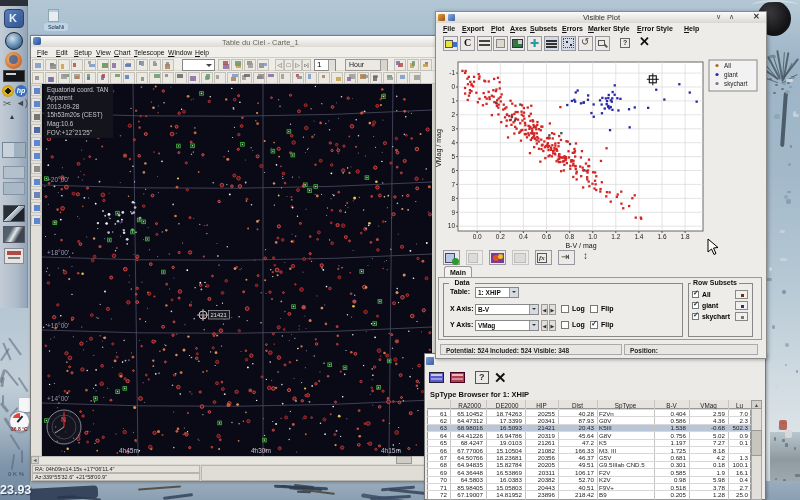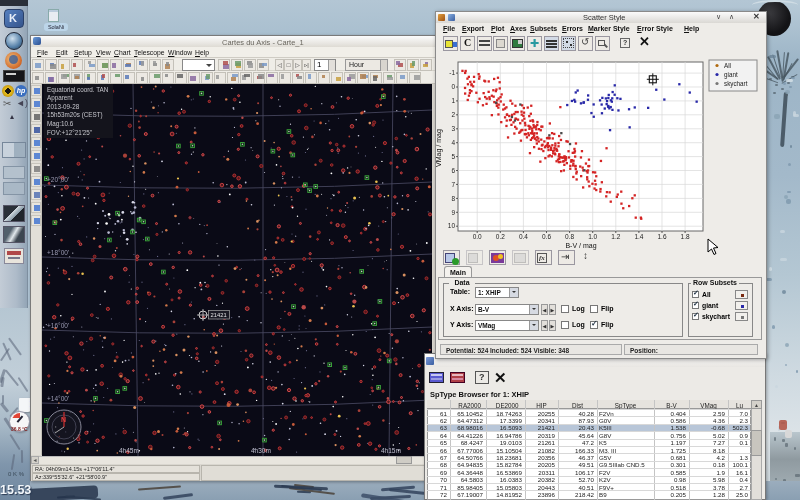--- a/index.html
+++ b/index.html
@@ -137,25 +137,25 @@
   </div>
 <div style="position:absolute;left:48px;top:9px;width:11px;height:13px;background:#e8ecf2;border:1px solid #8aa;box-shadow:inset 0 2px 0 #bcd"></div>
 <div style="position:absolute;left:44px;top:23px;width:24px;height:8px;background:rgba(190,215,235,.9);border-radius:3px;font:5.5px 'Liberation Sans',sans-serif;color:#223;text-align:center;line-height:8px">SolaNi</div>
 <div style="position:absolute;left:19px;top:398px;width:12px;height:14px;background:#f4f6f8;border-radius:1px 1px 3px 3px;box-shadow:1px 1px 2px rgba(0,0,0,.3)"></div>
 <div style="position:absolute;left:29px;top:401px;width:4px;height:6px;border:1.5px solid #eef;border-left:none;border-radius:0 3px 3px 0"></div>
 <div style="position:absolute;left:9px;top:411px;width:21px;height:21px;border-radius:50%;background:#f6f7f8;border:1px solid #99a;box-shadow:1px 1px 2px rgba(0,0,0,.25)"></div>
 <div style="position:absolute;left:12px;top:413px;width:16px;height:9px;border-radius:16px 16px 0 0;background:conic-gradient(from -90deg,#e03020 0 25%,#f6f7f8 25%);opacity:.9"></div>
 <div style="position:absolute;left:19px;top:415px;width:1.5px;height:8px;background:#223;transform:rotate(40deg)"></div>
 <div style="position:absolute;left:11px;top:426px;width:20px;height:6px;font:bold 5px 'Liberation Sans',sans-serif;color:#802020">36.8 °C</div>
 <div style="position:absolute;left:8px;top:471px;width:24px;height:7px;font:6px 'Liberation Sans',sans-serif;color:#3a4a58">0 K %</div>
-<div style="position:absolute;left:0px;top:483px;width:40px;height:15px;font:bold 12.5px 'Liberation Sans',sans-serif;color:#f2f6fa;text-shadow:1px 1px 1px #2a3a52;z-index:50">15.53</div>
+<div style="position:absolute;left:0px;top:483px;width:40px;height:15px;font:bold 12.5px 'Liberation Sans',sans-serif;color:#f2f6fa;text-shadow:1px 1px 1px #2a3a52;z-index:50">23.93</div>
 <div style="position:absolute;left:30px;top:35px;width:450px;height:446px;background:#d9d6cf;border:1px solid #7a7a7a;box-shadow:1px 1px 3px rgba(0,0,0,.35)"></div>
 <div style="position:absolute;left:31px;top:36px;width:448px;height:11px;background:linear-gradient(180deg,#fcfcfc,#dedbd4)"></div>
 <div style="position:absolute;left:33px;top:37px;width:8px;height:8px;background:linear-gradient(135deg,#6a9ad8,#2a4e90);border-radius:2px"></div>
-<div style="position:absolute;left:222px;top:37.5px;font:normal 7.5px 'Liberation Sans',sans-serif;color:#6a675f;white-space:nowrap;">Cartes du Axis - Carte_1</div>
+<div style="position:absolute;left:222px;top:37.5px;font:normal 7.5px 'Liberation Sans',sans-serif;color:#6a675f;white-space:nowrap;">Table du Ciel - Carte_1</div>
 <div style="position:absolute;left:31px;top:47px;width:448px;height:11px;background:#f1efe9;border-bottom:1px solid #cfccc4"></div>
 <div style="position:absolute;left:37px;top:49px;font:normal 6.8px 'Liberation Sans',sans-serif;color:#111;white-space:nowrap;"><u>F</u>ile</div>
 <div style="position:absolute;left:56px;top:49px;font:normal 6.8px 'Liberation Sans',sans-serif;color:#111;white-space:nowrap;"><u>E</u>dit</div>
 <div style="position:absolute;left:74px;top:49px;font:normal 6.8px 'Liberation Sans',sans-serif;color:#111;white-space:nowrap;"><u>S</u>etup</div>
 <div style="position:absolute;left:96px;top:49px;font:normal 6.8px 'Liberation Sans',sans-serif;color:#111;white-space:nowrap;"><u>V</u>iew</div>
 <div style="position:absolute;left:114px;top:49px;font:normal 6.8px 'Liberation Sans',sans-serif;color:#111;white-space:nowrap;"><u>C</u>hart</div>
 <div style="position:absolute;left:134px;top:49px;font:normal 6.8px 'Liberation Sans',sans-serif;color:#111;white-space:nowrap;"><u>T</u>elescope</div>
 <div style="position:absolute;left:168px;top:49px;font:normal 6.8px 'Liberation Sans',sans-serif;color:#111;white-space:nowrap;"><u>W</u>indow</div>
 <div style="position:absolute;left:195px;top:49px;font:normal 6.8px 'Liberation Sans',sans-serif;color:#111;white-space:nowrap;"><u>H</u>elp</div>
 <div style="position:absolute;left:31px;top:58px;width:448px;height:13px;background:#efede7;border-bottom:1px solid #d8d5cd"></div>
@@ -1640,21 +1640,21 @@
 <div style="position:absolute;left:427px;top:475.6px;width:324px;height:1px;background:#d8d8d8"></div>
 <div style="position:absolute;left:427px;top:483.0px;width:324px;height:1px;background:#d8d8d8"></div>
 <div style="position:absolute;left:427px;top:490.4px;width:324px;height:1px;background:#d8d8d8"></div>
 <div style="position:absolute;left:751px;top:400px;width:11px;height:100px;background:#e2dfda;border:1px solid #aaa"></div>
 <div style="position:absolute;left:751px;top:400px;width:11px;height:9px;background:#d4d1ca;border:1px solid #999;font:5px 'Liberation Sans',sans-serif;color:#444;text-align:center;line-height:8px">▲</div>
 <div style="position:absolute;left:751px;top:430px;width:11px;height:26px;background:#c8c5be;border:1px solid #999"></div>
 <div style="position:absolute;left:435px;top:11px;width:332px;height:348px;background:#eeece8;border:1px solid #8a8a8a;box-shadow:1px 1px 4px rgba(0,0,0,.35)"></div>
 <div style="position:absolute;left:436px;top:12px;width:330px;height:11px;background:linear-gradient(180deg,#fbfbfb,#dad8d4)"></div>
 <div style="position:absolute;left:438px;top:13.5px;width:7px;height:7px;background:linear-gradient(135deg,#e0a040,#a05010);border-radius:1px"></div>
 <div style="position:absolute;left:448px;top:13.5px;width:7px;height:7px;background:linear-gradient(135deg,#8ab0e0,#3a5ea0);border-radius:1px"></div>
-<div style="position:absolute;left:583px;top:13px;font:normal 7.5px 'Liberation Sans',sans-serif;color:#333;white-space:nowrap;">Scatter Style</div>
+<div style="position:absolute;left:583px;top:13px;font:normal 7.5px 'Liberation Sans',sans-serif;color:#333;white-space:nowrap;">Visible Plot</div>
 <div style="position:absolute;left:716px;top:13px;font:normal 7px 'Liberation Sans',sans-serif;color:#444;white-space:nowrap;">∨</div>
 <div style="position:absolute;left:729px;top:13px;font:normal 7px 'Liberation Sans',sans-serif;color:#444;white-space:nowrap;">∧</div>
 <div style="position:absolute;left:753px;top:12px;font:bold 8px 'Liberation Sans',sans-serif;color:#333;white-space:nowrap;">✕</div>
 <div style="position:absolute;left:436px;top:23px;width:330px;height:11px;background:#eeece8"></div>
 <div style="position:absolute;left:443px;top:24.5px;font:bold 7px 'Liberation Sans',sans-serif;color:#111;white-space:nowrap;"><u>F</u>ile</div>
 <div style="position:absolute;left:462px;top:24.5px;font:bold 7px 'Liberation Sans',sans-serif;color:#111;white-space:nowrap;"><u>E</u>xport</div>
 <div style="position:absolute;left:491px;top:24.5px;font:bold 7px 'Liberation Sans',sans-serif;color:#111;white-space:nowrap;"><u>P</u>lot</div>
 <div style="position:absolute;left:510px;top:24.5px;font:bold 7px 'Liberation Sans',sans-serif;color:#111;white-space:nowrap;"><u>A</u>xes</div>
 <div style="position:absolute;left:530px;top:24.5px;font:bold 7px 'Liberation Sans',sans-serif;color:#111;white-space:nowrap;"><u>S</u>ubsets</div>
 <div style="position:absolute;left:562px;top:24.5px;font:bold 7px 'Liberation Sans',sans-serif;color:#111;white-space:nowrap;"><u>E</u>rrors</div>

